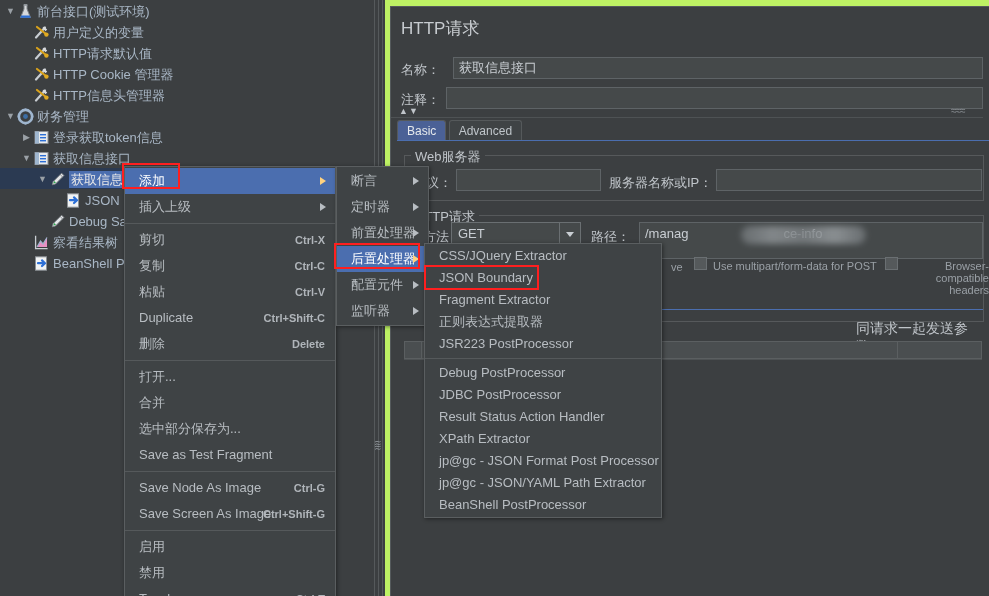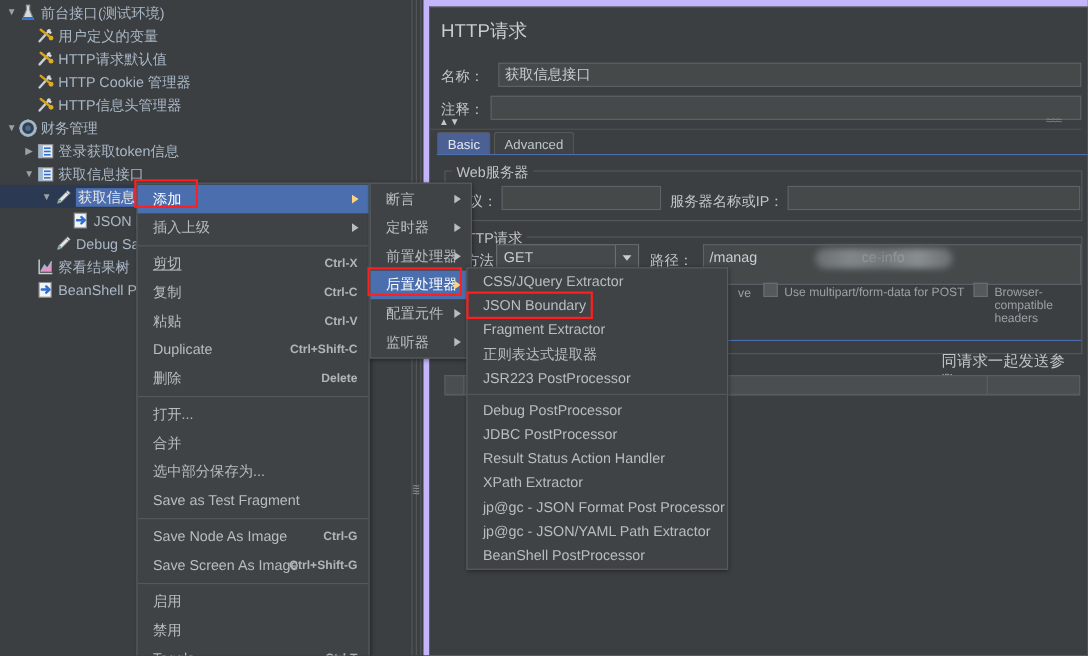--- a/index.html
+++ b/index.html
@@ -27,21 +27,21 @@
   .twisty{
     display:inline-block;width:13px;text-align:center;color:#9aa0a6;
     font-size:9px;vertical-align:middle;
   }
   .ico{display:inline-block;width:17px;height:17px;vertical-align:middle;position:relative;margin-right:3px;}
   .ico svg{display:block;}
 
   
   .right-panel{
     position:absolute;left:385px;top:0;width:604px;height:596px;
-    background:#c4b5fd;
+    background:#bef264;
   }
   .panel-inner{position:absolute;left:5px;top:6px;right:0;bottom:0;
     border-top:1px solid #555a5c;border-left:1px solid #555a5c;background:#3c3f41;}
   .panel-title{
     position:absolute;left:10px;top:10px;font-size:17px;color:#c8ccd0;
   }
   .row-label{position:absolute;font-size:13px;color:#c0c5ca;}
   .field{
     position:absolute;background:#45494a;border:1px solid #5e6366;
     color:#c9ced3;font-size:13px;line-height:20px;padding:0 5px;box-sizing:border-box;
@@ -250,36 +250,36 @@
       <div class="row-label" style="left:200px;top:221px;">路径：</div>
       <div class="field" style="left:248px;top:215px;width:344px;height:37px;line-height:22px;">
         <span>/manag</span><span style="display:inline-block;width:95px;"></span><span>ce-info</span>
       </div>
       <div class="blurred" style="left:350px;top:219px;width:125px;height:18px;"></div>
 
       <div class="chk-lbl" style="left:280px;top:254px;">ve</div>
       <div class="chk" style="left:303px;top:250px;"></div>
       <div class="chk-lbl" style="left:322px;top:253px;">Use multipart/form-data for POST</div>
       <div class="chk" style="left:494px;top:250px;"></div>
-      <div class="chk-lbl" style="left:513px;top:253px;">Browser-compatible headers</div>
+      <div class="chk-lbl" style="left:513px;top:253px;text-align:right;">Browser-compatible headers</div>
 
       <div class="blueline" style="left:0px;top:302px;width:592px;"></div>
       <div class="row-label" style="left:465px;top:313px;font-size:14px;">同请求一起发送参数：</div>
       <div class="tbl-hdr" style="left:13px;top:334px;width:578px;height:18px;"></div>
       <div class="tbl-cell-div" style="left:30px;top:334px;height:18px;"></div>
       <div class="tbl-cell-div" style="left:506px;top:334px;height:18px;"></div>
       <div class="sep-line" style="left:13px;top:352px;width:578px;"></div>
     </div>
   </div>
 
   <div class="menu" id="menu1" style="left:124px;top:166px;width:212px;">
       <div class="mi hl" style="height: 26px; line-height: 26px;"><span>添加</span><span class="sub-arrow" style="top: 9px;"></span></div>
       <div class="mi" style="height: 26px; line-height: 26px;"><span>插入上级</span><span class="sub-arrow" style="top: 9px;"></span></div>
       <div class="msep"></div>
-      <div class="mi" style="height: 26px; line-height: 26px; text-decoration: underline;"><span>剪切</span><span class="acc" style="line-height: 26px;">Ctrl-X</span></div>
+      <div class="mi" style="height: 26px; line-height: 26px;"><span>剪切</span><span class="acc" style="line-height: 26px;">Ctrl-X</span></div>
       <div class="mi" style="height: 26px; line-height: 26px;"><span>复制</span><span class="acc" style="line-height: 26px;">Ctrl-C</span></div>
       <div class="mi" style="height: 26px; line-height: 26px;"><span>粘贴</span><span class="acc" style="line-height: 26px;">Ctrl-V</span></div>
       <div class="mi" style="height: 26px; line-height: 26px;"><span>Duplicate</span><span class="acc" style="line-height: 26px;">Ctrl+Shift-C</span></div>
       <div class="mi" style="height: 26px; line-height: 26px;"><span>删除</span><span class="acc" style="line-height: 26px;">Delete</span></div>
       <div class="msep"></div>
       <div class="mi" style="height: 26px; line-height: 26px;"><span>打开...</span></div>
       <div class="mi" style="height: 26px; line-height: 26px;"><span>合并</span></div>
       <div class="mi" style="height: 26px; line-height: 26px;"><span>选中部分保存为...</span></div>
       <div class="mi" style="height: 26px; line-height: 26px;"><span>Save as Test Fragment</span></div>
       <div class="msep"></div>

